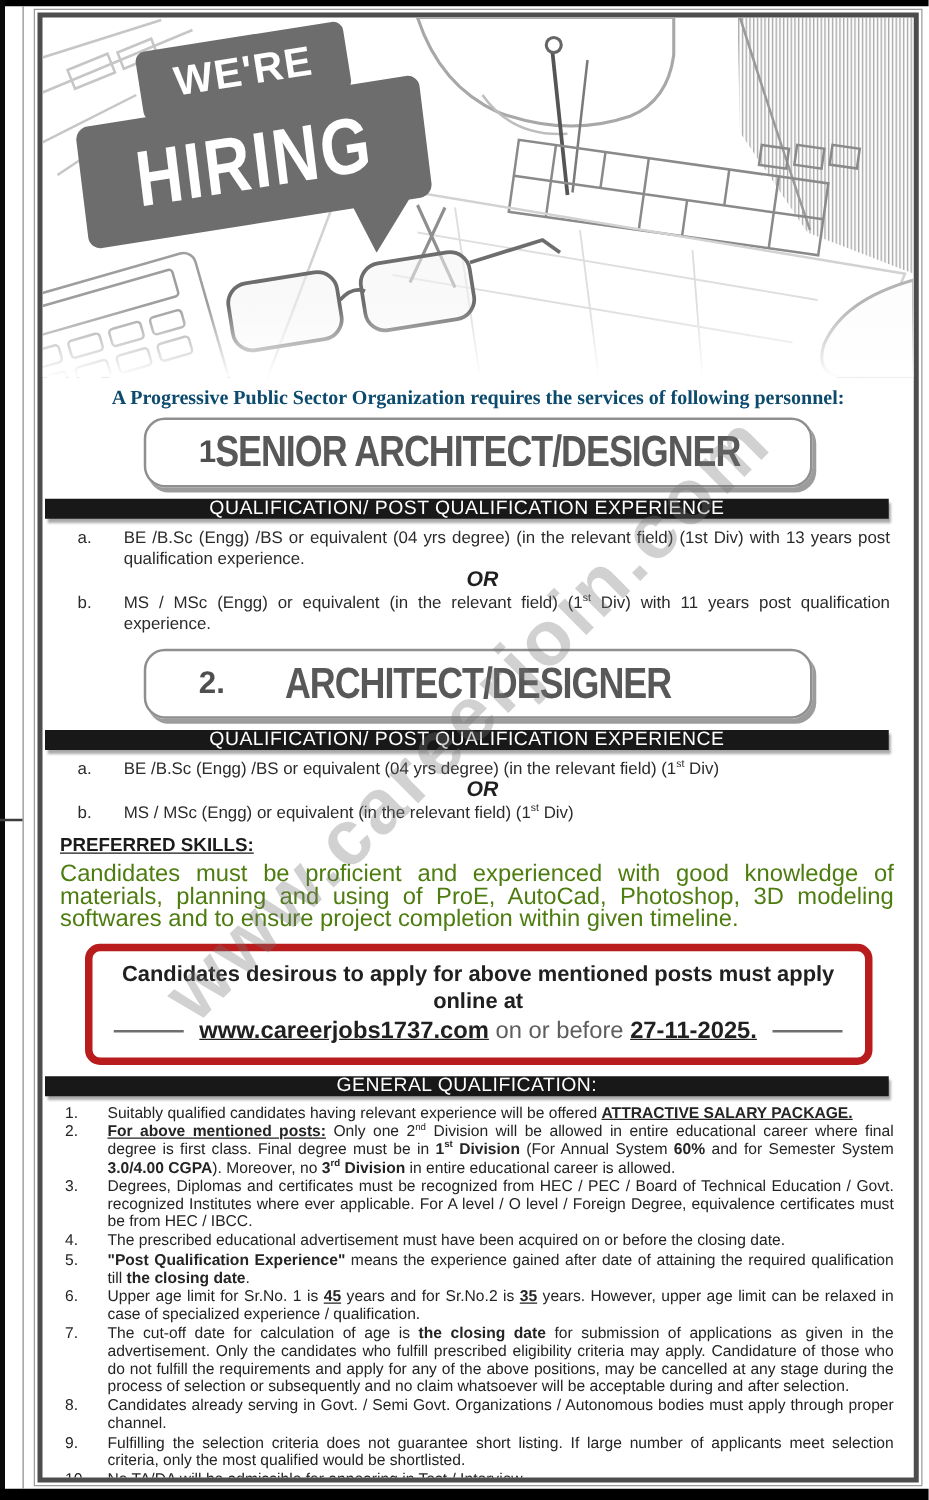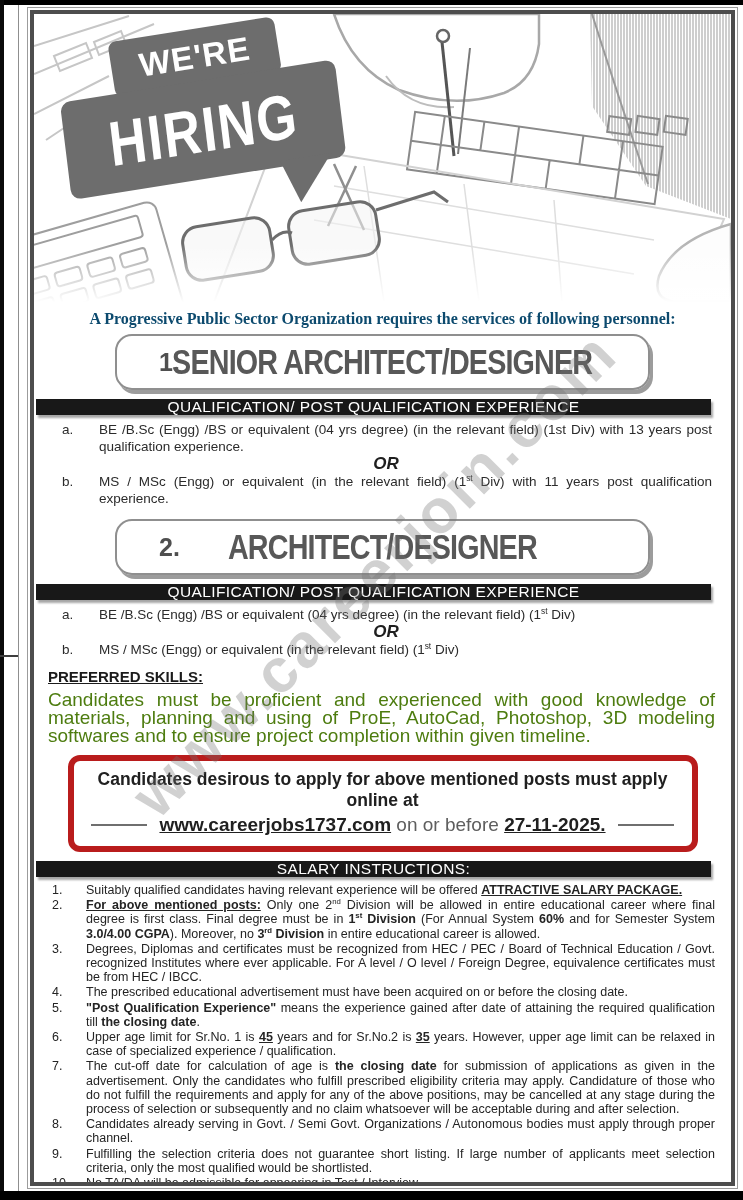--- a/index.html
+++ b/index.html
@@ -223,21 +223,21 @@
 
   <div class="apply-box">
     <div class="apply-line1">Candidates desirous to apply for above mentioned posts must apply online at</div>
     <div class="apply-line2">
       <span class="rule-seg"></span>
       <span><span class="b u">www.careerjobs1737.com</span><span class="light"> on or before </span><span class="b u">27-11-2025.</span></span>
       <span class="rule-seg"></span>
     </div>
   </div>
 
-  <div class="section-bar instr-bar">SALARY INSTRUCTIONS:</div>
+  <div class="section-bar instr-bar">GENERAL QUALIFICATION:</div>
   <div class="instr-list">
     <div class="irow">
         <span class="inum">1.</span>
         <span class="itext">Suitably qualified candidates having relevant experience will be offered <span class="b u">ATTRACTIVE SALARY PACKAGE.</span></span>
       </div>
     <div class="irow">
         <span class="inum">2.</span>
         <span class="itext"><span class="b u">For above mentioned posts:</span> Only one 2<sup>nd</sup> Division will be allowed in entire educational career where final degree is first class. Final degree must be in <span class="b">1</span><sup class="b">st</sup><span class="b"> Division</span> (For Annual System <span class="b">60%</span> and for Semester System <span class="b">3.0/4.00 CGPA</span>). Moreover, no <span class="b">3</span><sup class="b">rd</sup><span class="b"> Division</span> in entire educational career is allowed.</span>
       </div>
     <div class="irow">

